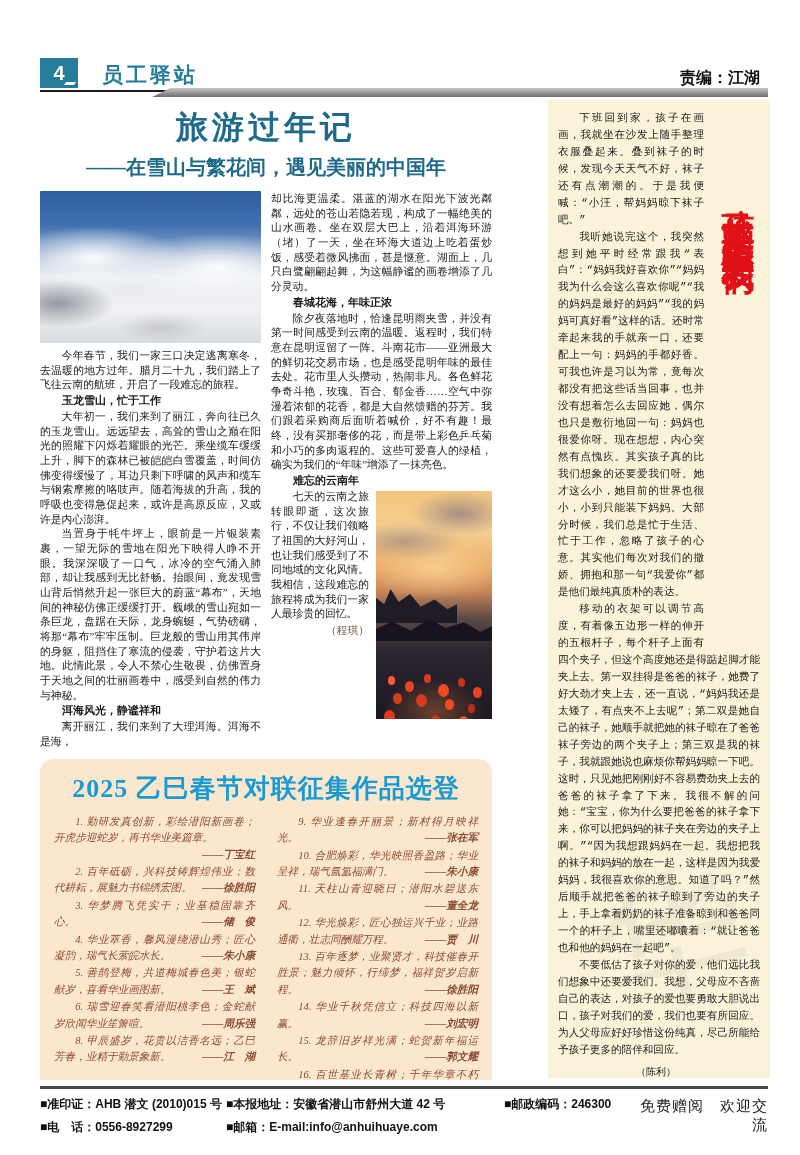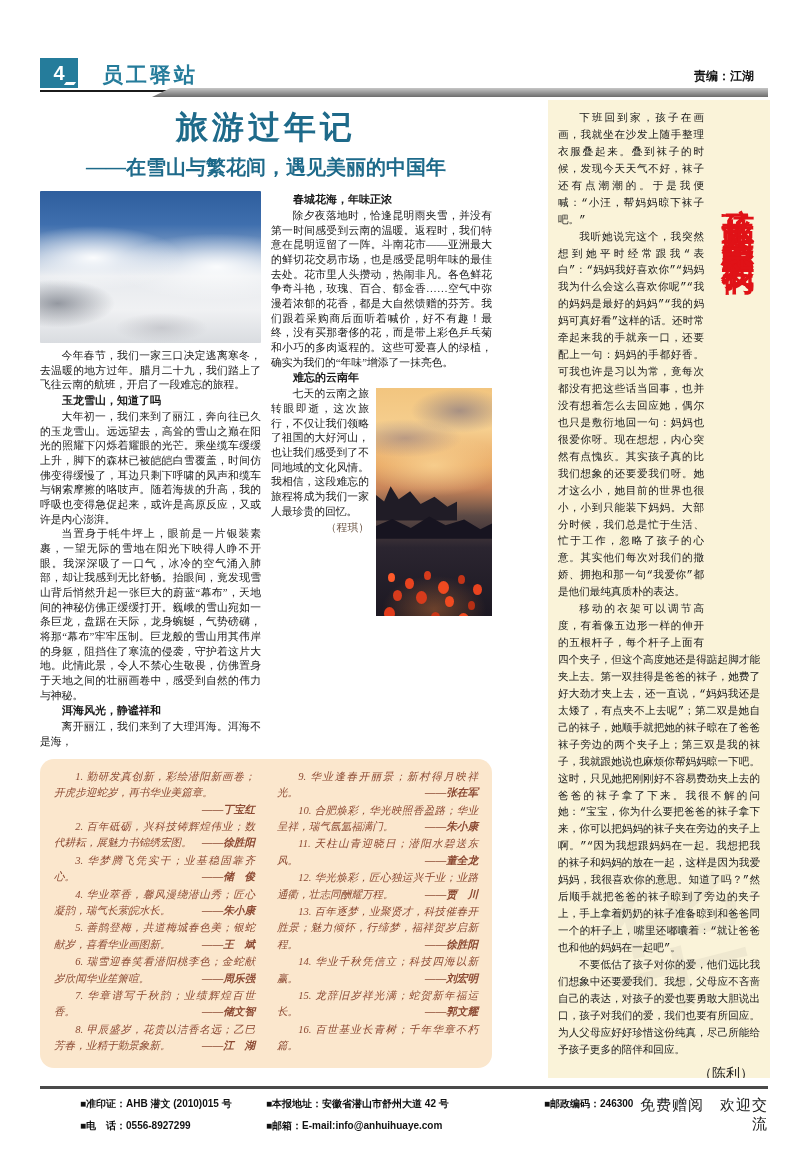--- a/index.html
+++ b/index.html
@@ -5,21 +5,21 @@
   html,body{margin:0;padding:0;background:#ffffff;}
   .page{position:relative;width:800px;height:1155px;background:#ffffff;overflow:hidden;
         font-family:"Liberation Serif", serif;color:#1a1a1a;}
 
   
   .header{position:absolute;left:40px;top:58px;width:728px;height:46px;font-family:"Liberation Sans", sans-serif;}
   .pagenum{position:absolute;left:0;top:0;width:38px;height:30px;background:#257c9b;color:#fff;
            display:flex;align-items:center;justify-content:center;font-size:20px;font-weight:bold;}
   .pagenum::after{content:"";position:absolute;right:3px;bottom:3px;width:10px;height:3px;background:#fff;transform:skewX(-35deg);}
   .section-title{position:absolute;left:62px;top:3px;color:#257c9b;font-size:21px;font-weight:bold;letter-spacing:3px;}
-  .editor{position:absolute;right:14px;top:10px;font-size:12px;font-weight:bold;color:#111;}
+  .editor{position:absolute;right:8px;top:10px;font-size:16px;font-weight:bold;color:#111;}
   .hline{position:absolute;left:0;right:0;top:32px;border-top:2px solid #1b1b1b;}
   .hbar{position:absolute;left:112px;right:0;top:30px;height:9px;
         background:linear-gradient(#c6c6c6,#6c6c6c);clip-path:polygon(3% 0,100% 0,100% 100%,0 100%);}
 
   
   .main-left{position:absolute;left:40px;top:104px;width:452px;max-height:976px;overflow:hidden;}
   .a-title{margin:2px 0 0;text-align:center;color:#1e6a8a;font-size:32px;font-weight:bold;letter-spacing:4px;}
   .a-subtitle{margin:4px 0 10px;text-align:center;color:#1e6a8a;font-size:20px;font-weight:bold;}
   .article-cols{display:flex;gap:10px;}
   .acol{flex:1;min-width:0;font-size:10.8px;line-height:1.36;text-align:justify;}
@@ -65,29 +65,29 @@
           text-align:justify;text-indent:2em;margin:0 0 1px;}
   .c-author{float:right;text-indent:0;font-weight:bold;}
 
   
   .sidebar{position:absolute;left:548px;top:100px;width:222px;height:978px;background:#faf3d9;
            padding:10px 10px 8px;box-sizing:border-box;overflow:hidden;}
   .v-title{float:right;writing-mode:vertical-rl;text-orientation:upright;height:530px;width:56px;
            padding-top:72px;box-sizing:border-box;color:#e01217;font-weight:900;font-size:33px;
            letter-spacing:5px;font-family:"Liberation Sans", sans-serif;text-align:left;}
   .s-para{margin:0;font-size:10.6px;line-height:1.6;text-align:justify;text-indent:2em;font-family:Liberation Mono, monospace;}
-  .s-sig{margin:6px 6px 0 0;text-align:right;font-size:14px;}
+  .s-sig{margin:6px 6px 0 0;text-align:center;font-size:10px;}
   .watermark{position:absolute;left:50px;top:740px;font-size:150px;color:rgba(60,60,60,.06);
              transform:rotate(-14deg);font-family:"DejaVu Serif", serif;pointer-events:none;}
 
   
   .footer{position:absolute;left:40px;right:32px;top:1086px;border-top:3px solid #4a4a4a;padding-top:7px;
           font-family:"Liberation Sans", sans-serif;}
   .footer-grid{display:grid;grid-template-columns:186px 278px 1fr 132px;row-gap:6px;align-items:center;}
-  .f-item{font-size:10px;font-weight:bold;color:#111;white-space:nowrap;margin-left:40px;}
+  .f-item{font-size:12px;font-weight:bold;color:#111;white-space:nowrap;}
   .f-note{grid-column:4;grid-row:1/3;font-size:15px;color:#222;text-align:right;letter-spacing:1px;}
 </style>
 </head>
 <body>
 
 <div class="page">
 
   <div class="header">
     <div class="pagenum">4</div>
     <div class="section-title">员工驿站</div>
@@ -96,53 +96,54 @@
     <div class="hbar"></div>
   </div>
 
   <div class="main-left">
     <h1 class="a-title">旅游过年记</h1>
     <h2 class="a-subtitle">——在雪山与繁花间，遇见美丽的中国年</h2>
     <div class="article-cols">
       <div class="acol" id="acol1">
           <div class="photo-snow"></div>
           <p class="para">今年春节，我们一家三口决定逃离寒冬，去温暖的地方过年。腊月二十九，我们踏上了飞往云南的航班，开启了一段难忘的旅程。</p>
-          <p class="sec-head">玉龙雪山，知道了吗</p>
+          <p class="sec-head">玉龙雪山，忙于工作</p>
           <p class="para">大年初一，我们来到了丽江，奔向往已久的玉龙雪山。远远望去，高耸的雪山之巅在阳光的照耀下闪烁着耀眼的光芒。乘坐缆车缓缓上升，脚下的森林已被皑皑白雪覆盖，时间仿佛变得缓慢了，耳边只剩下呼啸的风声和缆车与钢索摩擦的咯吱声。随着海拔的升高，我的呼吸也变得急促起来，或许是高原反应，又或许是内心澎湃。</p>
           <p class="para">当置身于牦牛坪上，眼前是一片银装素裹，一望无际的雪地在阳光下映得人睁不开眼。我深深吸了一口气，冰冷的空气涌入肺部，却让我感到无比舒畅。抬眼间，竟发现雪山背后悄然升起一张巨大的蔚蓝“幕布”，天地间的神秘仿佛正缓缓打开。巍峨的雪山宛如一条巨龙，盘踞在天际，龙身蜿蜒，气势磅礴，将那“幕布”牢牢压制。巨龙般的雪山用其伟岸的身躯，阻挡住了寒流的侵袭，守护着这片大地。此情此景，令人不禁心生敬畏，仿佛置身于天地之间的壮丽画卷中，感受到自然的伟力与神秘。</p>
           <p class="sec-head">洱海风光，静谧祥和</p>
           <p class="para">离开丽江，我们来到了大理洱海。洱海不是海，</p>
         </div>
       <div class="acol" id="acol2">
+          <p class="para noindent">却比海更温柔。湛蓝的湖水在阳光下波光粼粼，远处的苍山若隐若现，构成了一幅绝美的山水画卷。坐在双层大巴上，沿着洱海环游（堵）了一天，坐在环海大道边上吃着蛋炒饭，感受着微风拂面，甚是惬意。湖面上，几只白鹭翩翩起舞，为这幅静谧的画卷增添了几分灵动。</p>
           <p class="sec-head">春城花海，年味正浓</p>
           <p class="para">除夕夜落地时，恰逢昆明雨夹雪，并没有第一时间感受到云南的温暖。返程时，我们特意在昆明逗留了一阵。斗南花市——亚洲最大的鲜切花交易市场，也是感受昆明年味的最佳去处。花市里人头攒动，热闹非凡。各色鲜花争奇斗艳，玫瑰、百合、郁金香……空气中弥漫着浓郁的花香，都是大自然馈赠的芬芳。我们跟着采购商后面听着喊价，好不有趣！最终，没有买那奢侈的花，而是带上彩色乒乓菊和小巧的多肉返程的。这些可爱喜人的绿植，确实为我们的“年味”增添了一抹亮色。</p>
           <p class="sec-head">难忘的云南年</p>
           <div class="figure">
             <div class="photo-sunset">
               <div class="roof1"></div>
               <div class="roof2"></div>
               <div class="glow"></div>
               <div class="lan"></div>
             </div>
             <p class="para">七天的云南之旅转眼即逝，这次旅行，不仅让我们领略了祖国的大好河山，也让我们感受到了不同地域的文化风情。我相信，这段难忘的旅程将成为我们一家人最珍贵的回忆。</p>
             <p class="fig-sig">（程琪）</p>
           </div>
         </div>
     </div>
 
     <section class="couplet-box">
+      <h3 class="c-title">2025 乙巳春节对联征集作品选登</h3>
       <div class="c-cols">
         <div class="c-col" id="ccol1">
             <div class="c-item">1. 勤研发真创新，彩绘潜阳新画卷；开虎步迎蛇岁，再书华业美篇章。<span class="c-author">——丁宝红</span></div>
             <div class="c-item">2. 百年砥砺，兴科技铸辉煌伟业；数代耕耘，展魅力书锦绣宏图。<span class="c-author">——徐胜阳</span></div>
             <div class="c-item">3. 华梦腾飞凭实干；业基稳固靠齐心。<span class="c-author">——储　俊</span></div>
             <div class="c-item">4. 华业萃香，馨风漫绕潜山秀；匠心凝韵，瑞气长萦皖水长。<span class="c-author">——朱小康</span></div>
             <div class="c-item">5. 善鹊登梅，共道梅城春色美；银蛇献岁，喜看华业画图新。<span class="c-author">——王　斌</span></div>
             <div class="c-item">6. 瑞雪迎春笑看潜阳桃李色；金蛇献岁欣闻华业笙箫喧。<span class="c-author">——周乐强</span></div>
-            <div class="c-item">7. 华章谱写千秋韵；业绩辉煌百世香。<span class="c-author">——储文智</span></div>
             <div class="c-item">8. 甲辰盛岁，花贵以洁香名远；乙巳芳春，业精于勤景象新。<span class="c-author">——江　湖</span></div>
           </div>
         <div class="c-col" id="ccol2">
             <div class="c-item">9. 华业逢春开丽景；新村得月映祥光。<span class="c-author">——张在军</span></div>
             <div class="c-item">10. 合肥焕彩，华光映照香盈路；华业呈祥，瑞气氤氲福满门。<span class="c-author">——朱小康</span></div>
             <div class="c-item">11. 天柱山青迎晓日；潜阳水碧送东风。<span class="c-author">——董全龙</span></div>
             <div class="c-item">12. 华光焕彩，匠心独运兴千业；业路通衢，壮志同酬耀万程。<span class="c-author">——贾　川</span></div>
             <div class="c-item">13. 百年逐梦，业聚贤才，科技催春开胜景；魅力倾怀，行缔梦，福祥贺岁启新程。<span class="c-author">——徐胜阳</span></div>
             <div class="c-item">14. 华业千秋凭信立；科技四海以新赢。<span class="c-author">——刘宏明</span></div>
             <div class="c-item">15. 龙辞旧岁祥光满；蛇贺新年福运长。<span class="c-author">——郭文耀</span></div>

